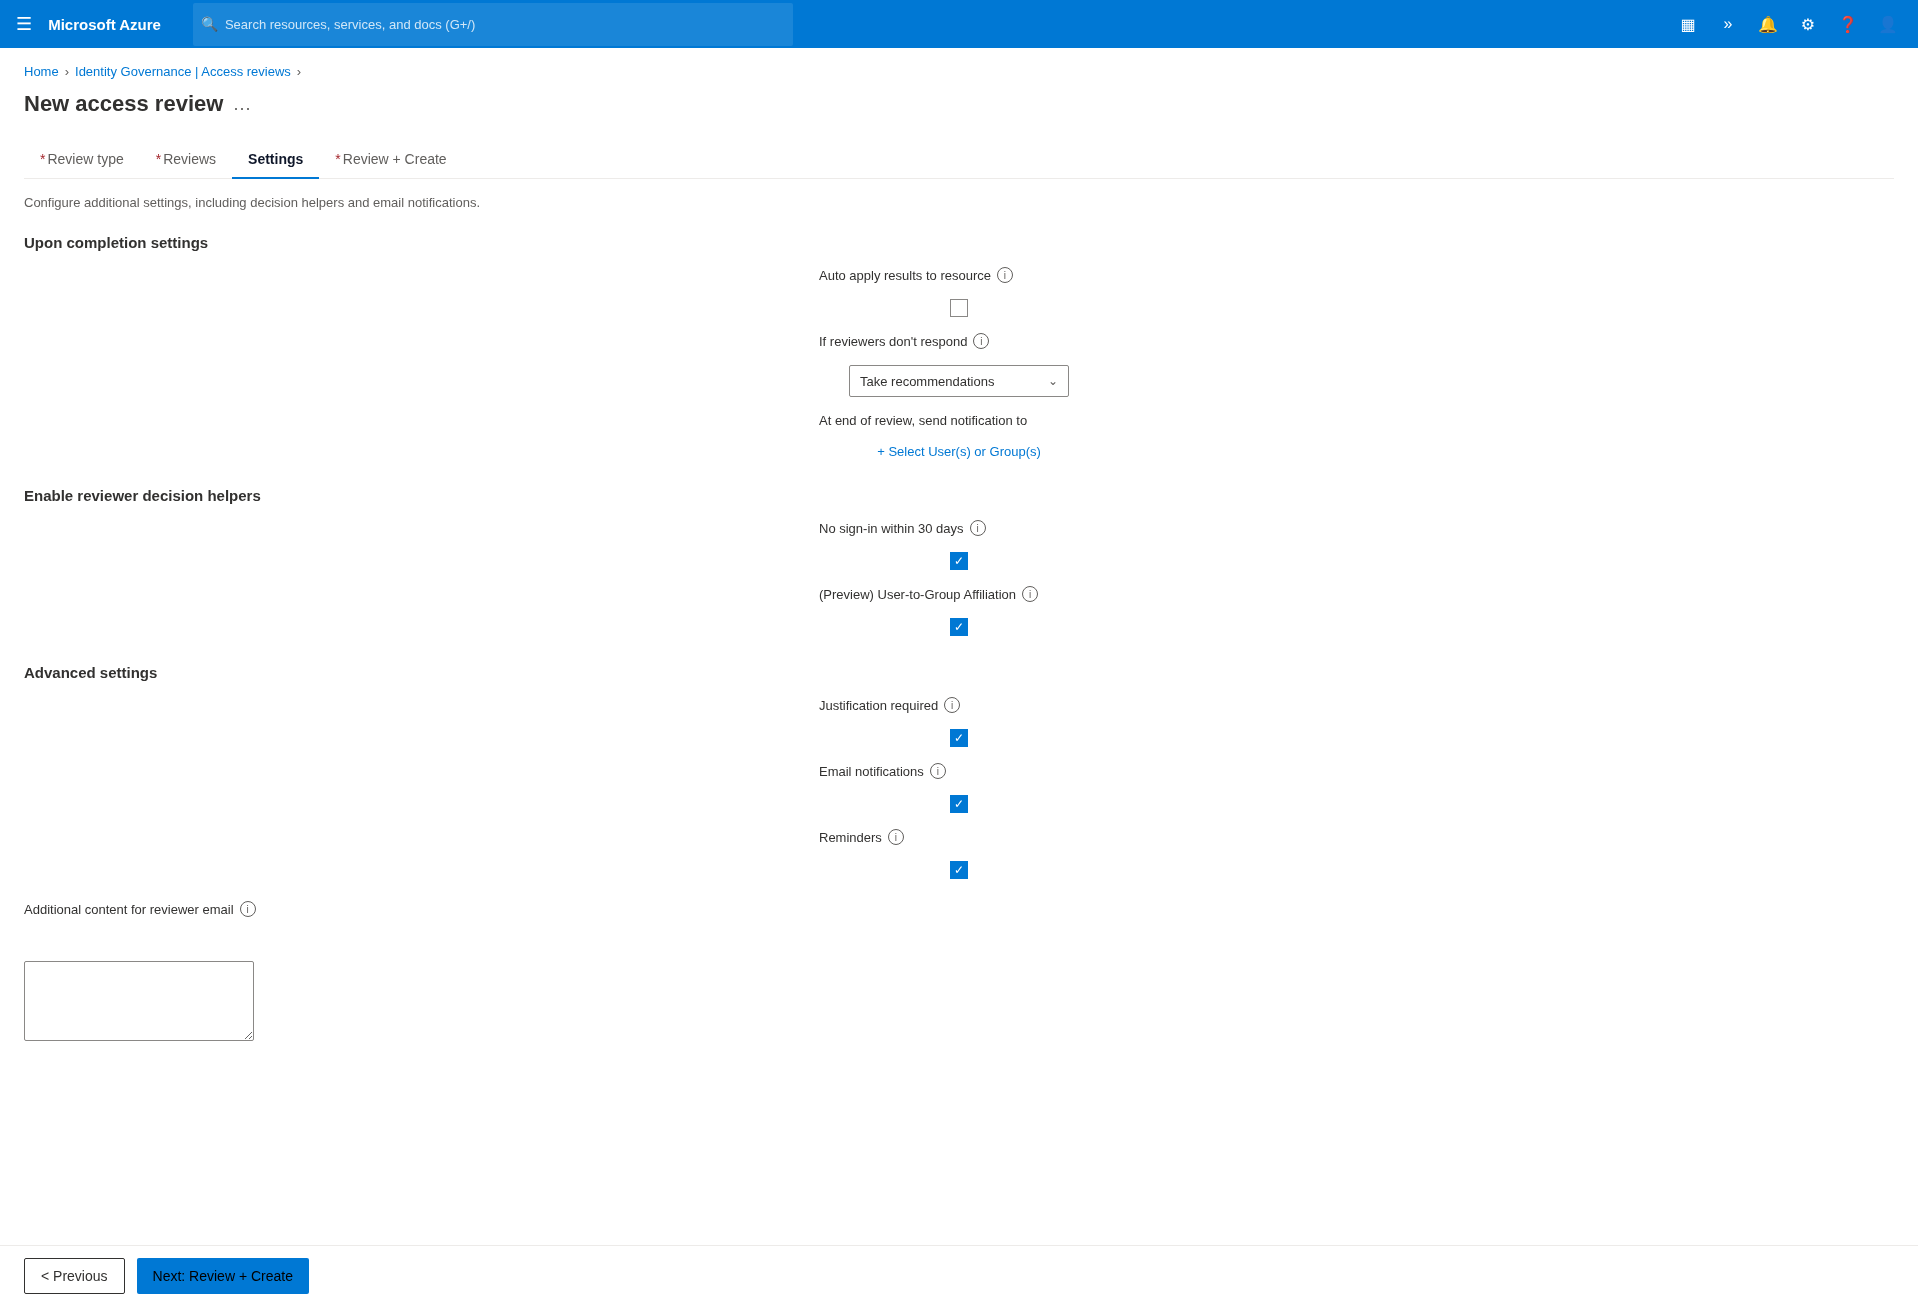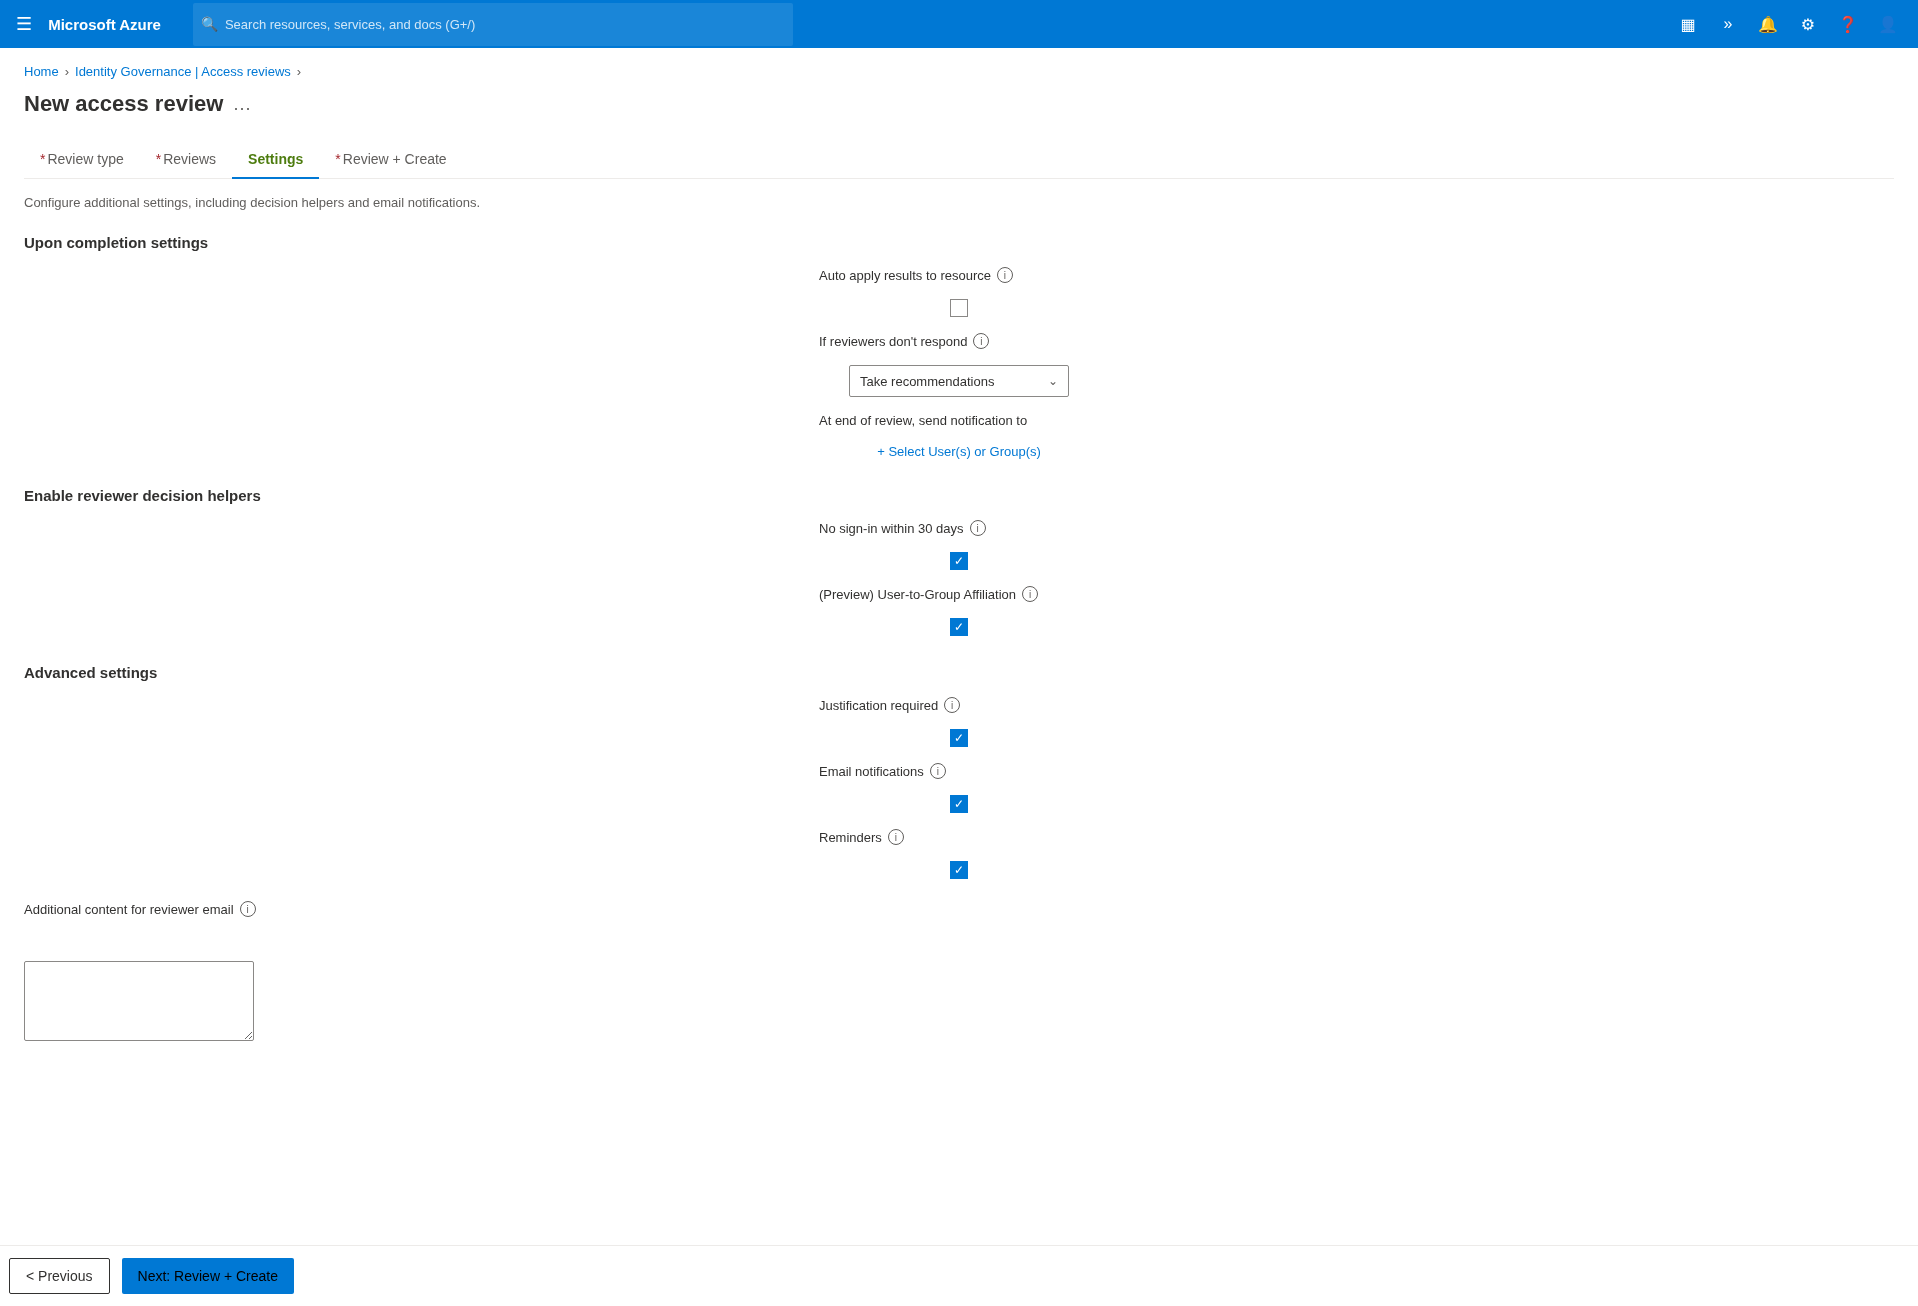--- a/index.html
+++ b/index.html
@@ -116,21 +116,21 @@
     .tab {
       padding: 10px 16px;
       cursor: pointer;
       font-size: 14px;
       color: #605e5c;
       border-bottom: 2px solid transparent;
       margin-bottom: -1px;
       white-space: nowrap;
     }
     .tab.active {
-      color: #4d7c0f;
+      color: #0f172a;
       border-bottom: 2px solid #0078d4;
       font-weight: 600;
     }
     .tab-asterisk { color: #a4262c; margin-right: 2px; }
 
     
     .tab-description {
       font-size: 13px;
       color: #605e5c;
       margin-bottom: 24px;
@@ -238,21 +238,21 @@
     .section-gap { margin-top: 28px; }
 
     
     .footer-bar {
       position: fixed;
       bottom: 0;
       left: 0;
       right: 0;
       background: white;
       border-top: 1px solid #edebe9;
-      padding: 12px 9px;
+      padding: 12px 24px;
       display: flex;
       gap: 12px;
       align-items: flex-end;
     }
     .btn-secondary {
       height: 36px;
       padding: 0 16px;
       border: 1px solid #323130;
       background: white;
       color: #323130;

